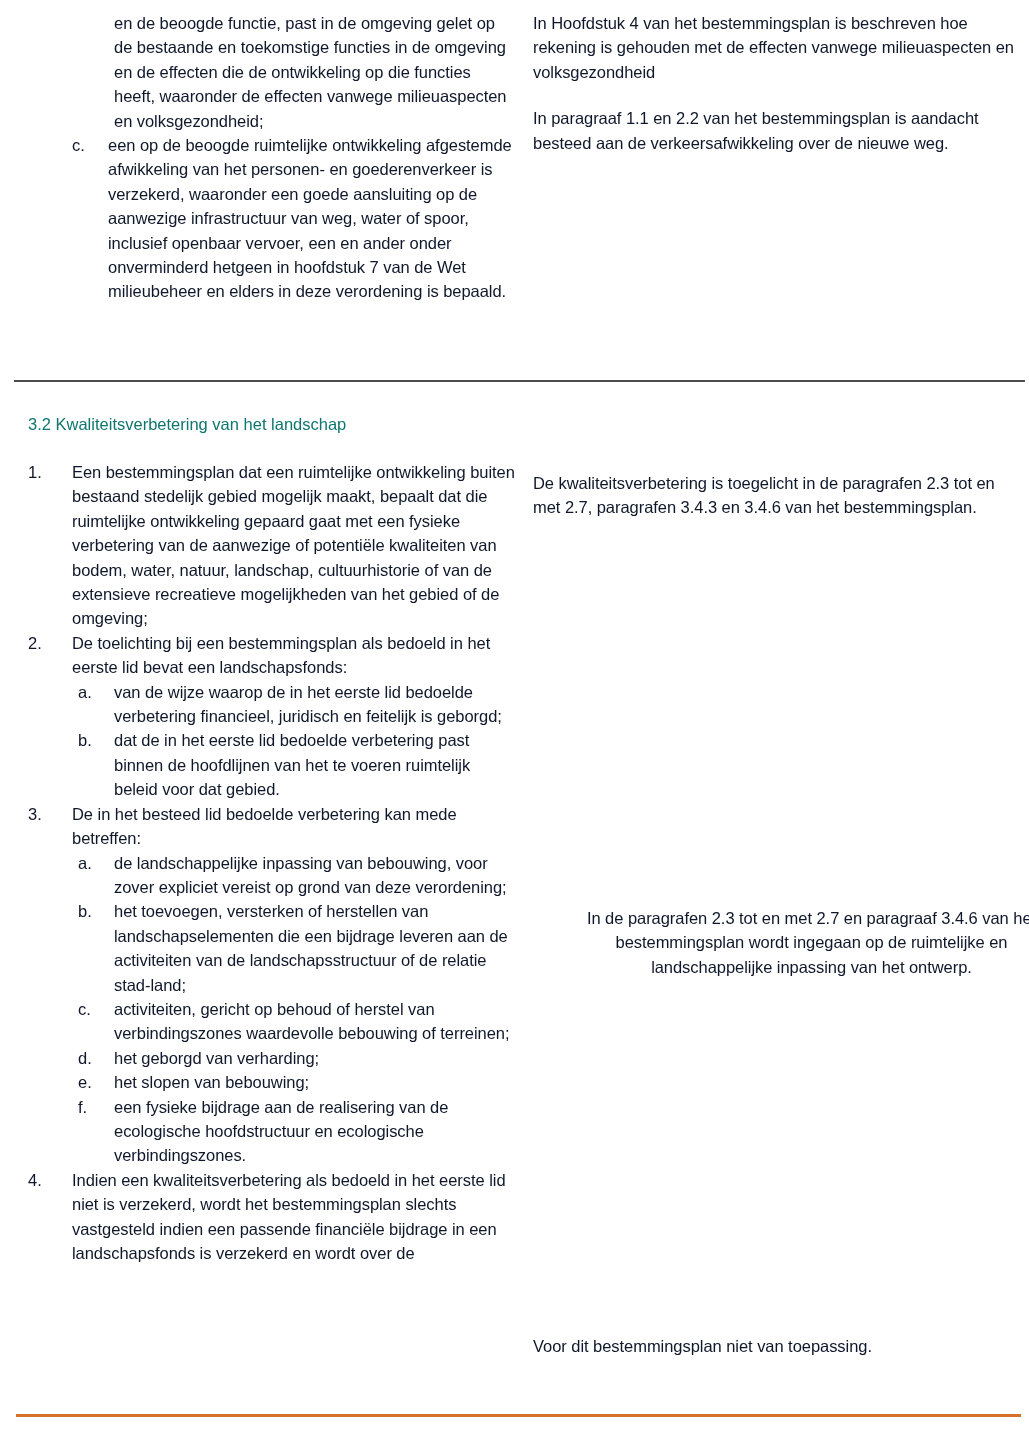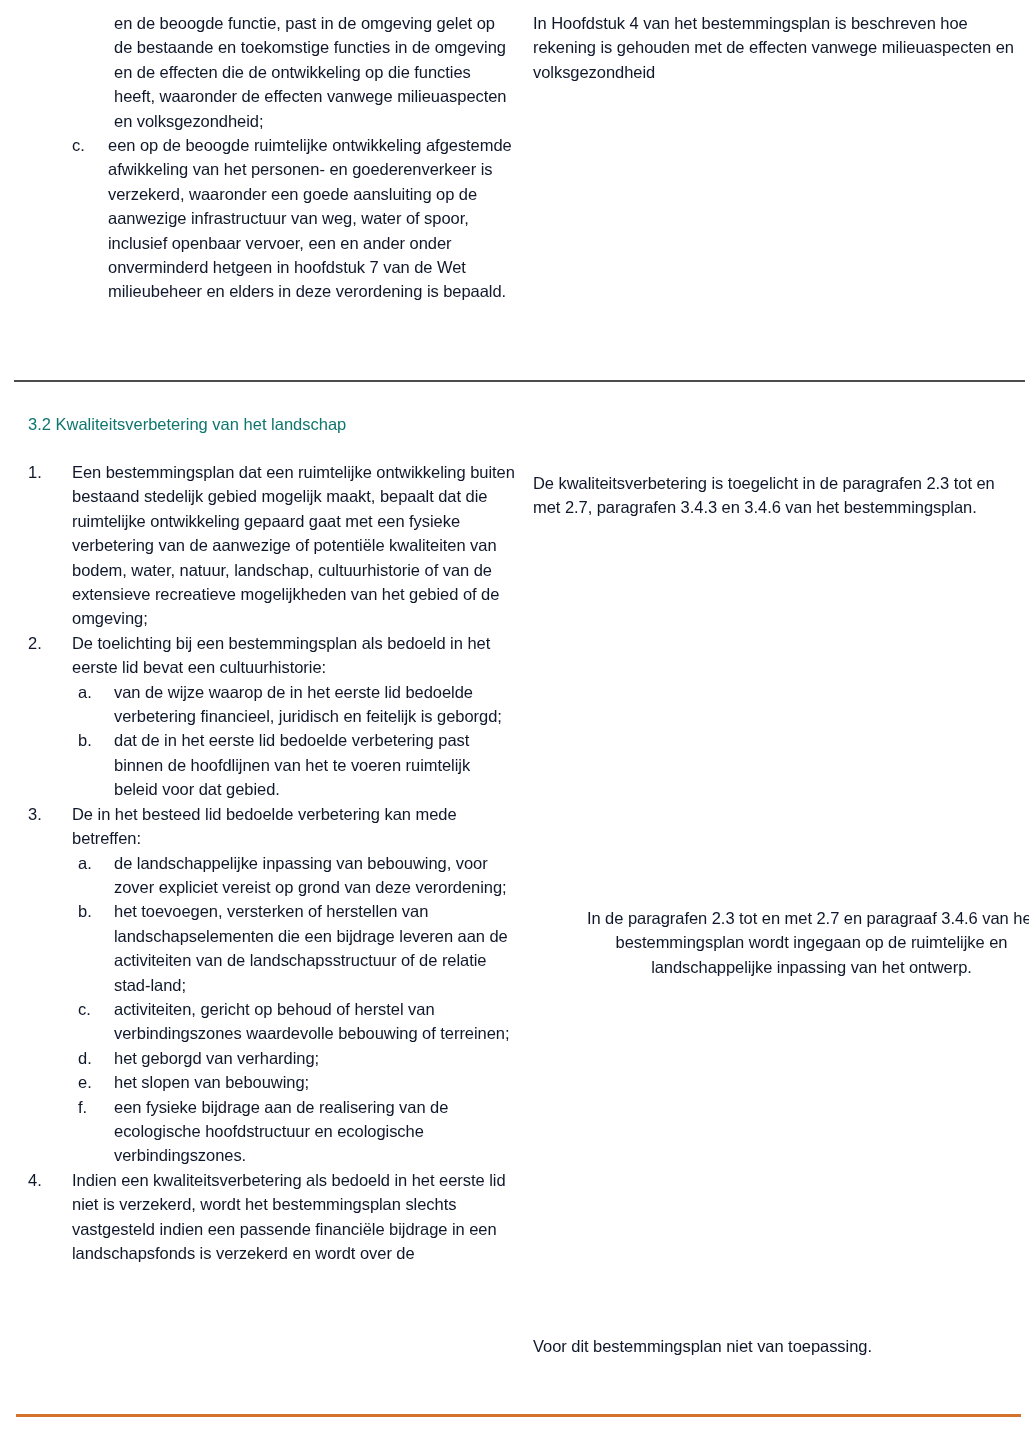--- a/index.html
+++ b/index.html
@@ -96,39 +96,40 @@
       <div class="txt" style="padding-left:114px; padding-top:11px;">en de beoogde functie, past in de omgeving gelet op de bestaande en toekomstige functies in de omgeving en de effecten die de ontwikkeling op die functies heeft, waaronder de effecten vanwege milieuaspecten en volksgezondheid;</div>
 
       <div class="li lvl2 txt" style="padding-left:72px; padding-top:0px;">
         <span class="marker">c.</span>
         <span class="body">een op de beoogde ruimtelijke ontwikkeling afgestemde afwikkeling van het personen- en goederenverkeer is verzekerd, waaronder een goede aansluiting op de aanwezige infrastructuur van weg, water of spoor, inclusief openbaar vervoer, een en ander onder onverminderd hetgeen in hoofdstuk 7 van de Wet milieubeheer en elders in deze verordening is bepaald.</span>
       </div>
     </div>
 
     <div class="col-right" style="top:0;">
       <div class="txt" style="padding-top:11px;">In Hoofdstuk 4 van het bestemmingsplan is beschreven hoe rekening is gehouden met de effecten vanwege milieuaspecten en volksgezondheid</div>
+      <div class="txt" style="padding-top:22px;">In paragraaf 1.1 en 2.2 van het bestemmingsplan is aandacht besteed aan de verkeersafwikkeling over de nieuwe weg.</div>
     </div>
   </div>
 
   <div class="rule-dark" style="top:380px;"></div>
 
   <div class="heading" style="position:absolute; left:28px; top:412px; width:600px;">3.2 Kwaliteitsverbetering van het landschap</div>
 
   <div style="position:absolute; left:0; top:0; width:1029px;">
 
     <div class="col-left" style="top:460px; left:28px; width:490px;">
 
       <div class="li lvl1 txt">
         <span class="marker">1.</span>
         <span class="body">Een bestemmingsplan dat een ruimtelijke ontwikkeling buiten bestaand stedelijk gebied mogelijk maakt, bepaalt dat die ruimtelijke ontwikkeling gepaard gaat met een fysieke verbetering van de aanwezige of potentiële kwaliteiten van bodem, water, natuur, landschap, cultuurhistorie of van de extensieve recreatieve mogelijkheden van het gebied of de omgeving;</span>
       </div>
 
       <div class="li lvl1 txt">
         <span class="marker">2.</span>
-        <span class="body">De toelichting bij een bestemmingsplan als bedoeld in het eerste lid bevat een cultuurhistorie:</span>
+        <span class="body">De toelichting bij een bestemmingsplan als bedoeld in het eerste lid bevat een landschapsfonds:</span>
       </div>
       <div style="padding-left:50px;">
         <div class="li lvl2 txt">
           <span class="marker">a.</span>
           <span class="body">van de wijze waarop de in het eerste lid bedoelde verbetering financieel, juridisch en feitelijk is geborgd;</span>
         </div>
         <div class="li lvl2 txt">
           <span class="marker">b.</span>
           <span class="body">dat de in het eerste lid bedoelde verbetering past binnen de hoofdlijnen van het te voeren ruimtelijk beleid voor dat gebied.</span>
         </div>

